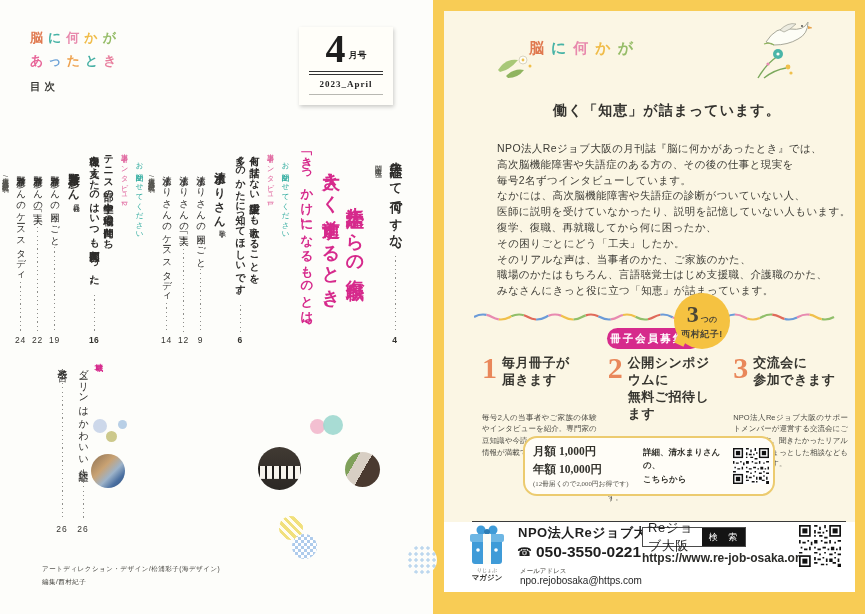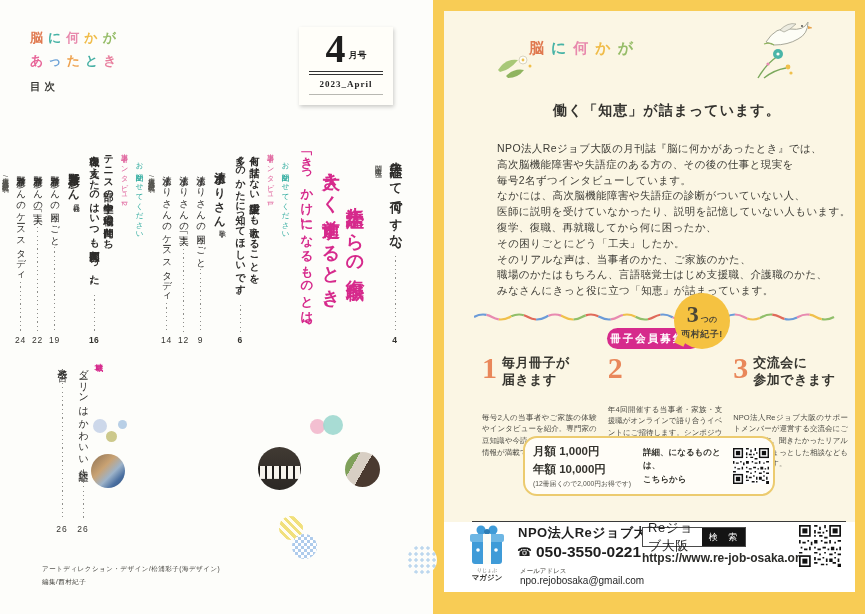--- a/index.html
+++ b/index.html
@@ -99,21 +99,21 @@
 
   .benefits{left:482px;top:355px;width:366px;display:flex;gap:11px;}
   .benefit{flex:1;}
   .b-head{display:flex;gap:5px;align-items:flex-start;}
   .b-num{font-family:"Liberation Serif","DejaVu Serif",serif;font-size:30px;font-weight:bold;color:#e9875a;line-height:.85;}
   .b-title{font-size:13px;font-weight:bold;color:#36352f;line-height:1.3;white-space:pre-line;letter-spacing:.5px;}
   .b-body{margin-top:23px;font-size:7.5px;line-height:1.55;color:#4c4b44;text-align:justify;}
 
   .price-box{left:523px;top:436px;width:252px;height:60px;background:#fffdf7;border:2px solid #eccb6f;border-radius:14px;
              box-sizing:border-box;display:flex;align-items:center;padding:6px 8px;gap:6px;}
-  .price-col{flex:0 0 auto;width:104px;}
+  .price-col{flex:0 0 auto;width:104px;font-family:Liberation Serif, serif;}
   .price-line{font-size:11.5px;font-weight:bold;color:#33322c;line-height:1.55;}
   .price-note{font-size:6.8px;color:#55544c;margin-top:1px;}
   .price-cta{flex:0 0 auto;width:84px;font-size:8.5px;font-weight:bold;color:#33322c;line-height:1.6;white-space:pre-line;}
   .qr{flex:0 0 auto;width:36px;height:36px;}
 
   
   .f-logo{left:469px;top:524px;width:36px;height:42px;}
   .f-logo-furi{left:464px;top:567px;width:46px;text-align:center;font-size:5px;color:#6a6a64;}
   .f-logo-text{left:464px;top:573px;width:46px;text-align:center;font-size:7.5px;font-weight:bold;color:#33322e;}
   .f-org{left:518px;top:524px;font-size:13px;font-weight:bold;color:#1e1e1e;letter-spacing:.5px;}
@@ -337,40 +337,42 @@
       <div class="b-head">
         <span class="b-num">1</span>
         <span class="b-title">毎月冊子が
 届きます</span>
       </div>
       <div class="b-body">毎号2人の当事者やご家族の体験やインタビューを紹介。専門家の豆知識や今読みたい本など生きた情報が満載です。</div>
     </div>
     <div class="benefit">
       <div class="b-head">
         <span class="b-num">2</span>
+        <span class="b-title">公開シンポジウムに
+無料ご招待します</span>
       </div>
       <div class="b-body">年4回開催する当事者・家族・支援職がオンラインで語り合うイベントにご招待します。シンポジウムの後半は質問タイムもあります。</div>
     </div>
     <div class="benefit">
       <div class="b-head">
         <span class="b-num">3</span>
         <span class="b-title">交流会に
 参加できます</span>
       </div>
       <div class="b-body">NPO法人Reジョブ大阪のサポートメンバーが運営する交流会にご招待します。聞きたかったリアルな話も、ちょっとした相談なども受け付けます。</div>
     </div>
   </div>
 
   <div class="abs price-box">
     <div class="price-col">
       <div class="price-line">月額 1,000円</div>
       <div class="price-line">年額 10,000円</div>
       <div class="price-note">(12冊届くので2,000円お得です)</div>
     </div>
-    <div class="price-cta">詳細、になるものとは、
+    <div class="price-cta">詳細、清水まりさんの、
 こちらから</div>
     <svg class="qr" viewBox="0 0 25 25">
         <use href="#qrsym"></use>
       </svg>
   </div>
 
   <svg class="abs f-logo" viewBox="0 0 36 42">
     <circle cx="12" cy="6" r="4.5" fill="#3f9bd8"></circle>
       <circle cx="24" cy="6" r="4.5" fill="#3f9bd8"></circle>
     <circle cx="18" cy="8" r="3" fill="#2d7db5"></circle>
@@ -382,21 +384,21 @@
   </svg>
   <div class="abs f-logo-furi">りじょぶ</div>
   <div class="abs f-logo-text">マガジン</div>
 
   <div class="abs f-org">NPO法人Reジョブ大阪</div>
   <div class="abs f-phone">
     <span class="ph-icon">☎</span>
     <span>050-3550-0221</span>
   </div>
   <div class="abs f-mail-label">メールアドレス</div>
-  <div class="abs f-email">npo.rejobosaka@gmail.com</div>
+  <div class="abs f-email">npo.rejobosaka@https.com</div>
 
   <div class="abs f-search">
     <span class="f-search-text">Reジョブ大阪</span>
     <span class="f-search-btn">検 索</span>
   </div>
   <div class="abs f-url">https://www.re-job-osaka.org</div>
   <svg class="abs f-qr" viewBox="0 0 25 25">
       <use href="#qrsym"></use>
     </svg>
 

